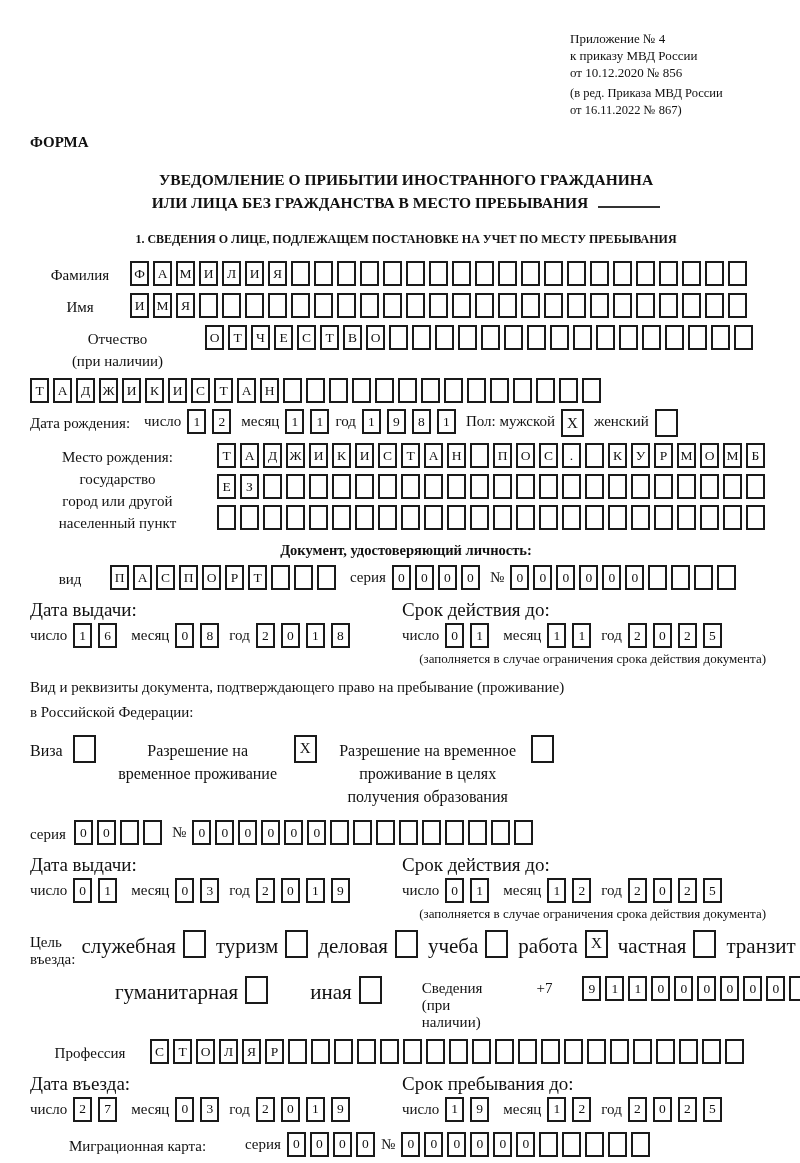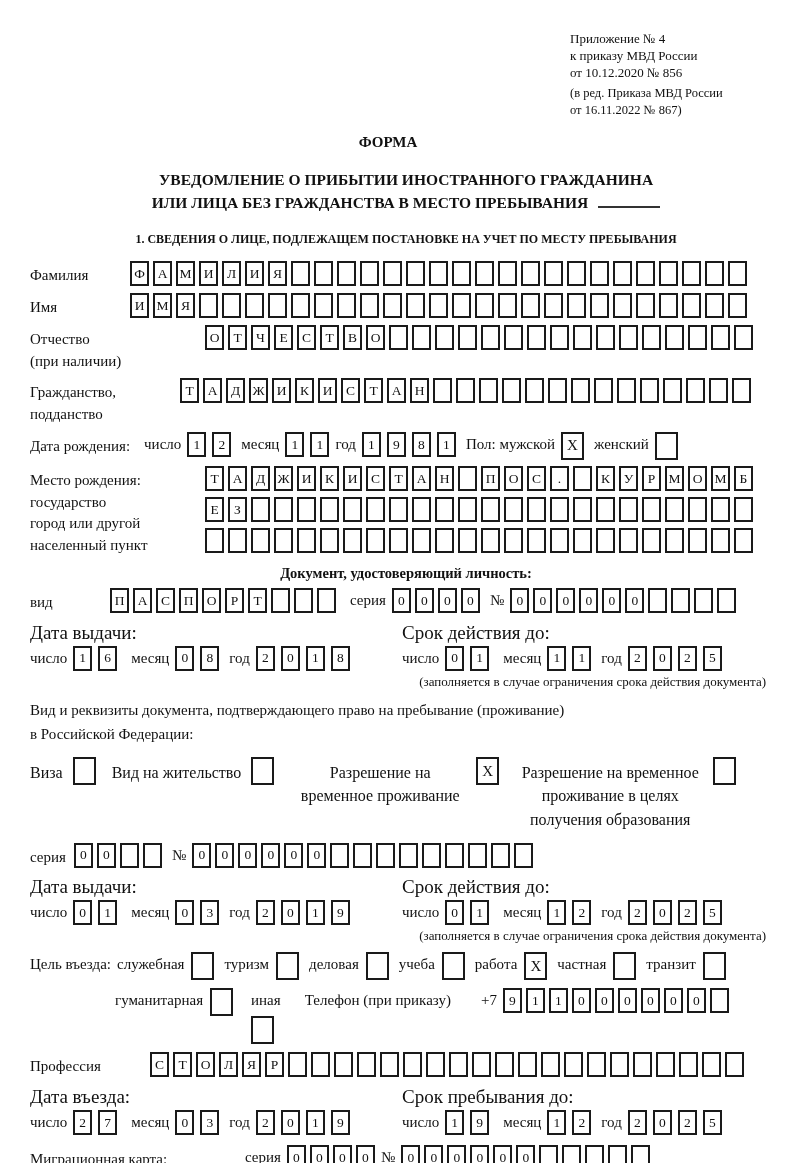--- a/index.html
+++ b/index.html
@@ -2,29 +2,29 @@
 <html><head>
 <meta charset="utf-8">
 <style>
   html,body{margin:0;padding:0;background:#fff;}
   body{font-family:"Liberation Serif","DejaVu Serif",serif;color:#111;}
   .page{box-sizing:border-box;width:800px;min-height:1163px;background:#fff;padding:30px 18px 20px 30px;}
 
   
   .hdr-block{width:190px;margin-left:auto;margin-right:22px;font-size:13px;line-height:1.32;}
   .hdr-block .amend{margin-top:4px;font-size:12.5px;}
-  .form-label-row{text-align:center;padding-right:36px;margin-top:16px;font-weight:bold;font-size:15px;font-family:Liberation Serif, serif;}
+  .form-label-row{text-align:left;padding-right:36px;margin-top:16px;font-weight:bold;font-size:15px;font-family:Liberation Serif, serif;}
 
   
   .title{margin-top:18px;text-align:center;font-weight:bold;font-size:15.5px;line-height:1.45;}
   .title-underline{display:inline-block;width:62px;border-bottom:2px solid #333;margin-left:10px;vertical-align:baseline;}
   .sec-heading{margin:18px 0 14px 0;text-align:center;font-weight:bold;font-size:12px;}
 
   
-  .row{display:flex;align-items:flex-start;margin-bottom:6px;}
+  .row{display:flex;align-items:flex-start;margin-bottom:6px;text-align:center;}
   .row-label{flex:0 0 auto;font-size:15px;padding-top:4px;line-height:1.45;}
   .w100{width:100px;} .w120{width:120px;} .w140{width:140px;} .w150{width:150px;} .w175{width:175px;} .w80{width:80px;} .w215{width:215px;}
 
   
   .cells{display:inline-flex;gap:4px;flex-wrap:nowrap;vertical-align:middle;}
   .cell{box-sizing:border-box;flex:0 0 auto;width:19px;height:25px;border:2px solid #1a1a1a;background:#fff;
         display:flex;align-items:center;justify-content:center;font-size:13.5px;line-height:1;}
   .cells-sm .cell{width:17px;height:24px;}
   .cellrows .cells{margin-bottom:6px;display:flex;}
 
@@ -51,22 +51,22 @@
   .res-options{display:flex;align-items:flex-start;margin:10px 0 12px 0;}
   .res-opt{display:flex;align-items:flex-start;gap:10px;}
   .res-opt .opt-lbl{font-size:16px;padding-top:4px;line-height:1.45;}
   .opt-center{text-align:center;}
   .res-opt1{margin-right:16px;} .res-opt2{margin-right:20px;} .res-opt3{margin-right:18px;}
   .res-opt3 .opt-lbl{width:172px;} .res-opt4 .opt-lbl{width:186px;}
 
   
   .purpose-row{display:flex;align-items:flex-start;margin-bottom:8px;flex-wrap:nowrap;}
   .purpose-item{display:flex;align-items:flex-start;gap:7px;margin-right:10px;}
-  .purpose-item .opt-lbl{font-size:15px;padding-top:4px;white-space:nowrap;}
-  .indent85{margin-left:85px;}
+  .purpose-item .opt-lbl{font-size:21px;padding-top:4px;white-space:nowrap;}
+  .indent85{margin-left:85px;gap:24px;}
 
   .intro{font-size:15px;line-height:1.65;margin:6px 0 0 0;}
 </style>
 </head>
 <body>
 
 <div class="page">
 
   <div class="hdr-block">
     <div>Приложение № 4</div>
@@ -180,24 +180,20 @@
         <span class="cell"></span>
         <span class="cell"></span>
         <span class="cell"></span>
         <span class="cell"></span>
         <span class="cell"></span>
         <span class="cell"></span>
       </span>
   </div>
 
   <div class="row">
-    <span class="row-label w150">
-      <span>Гражданство,</span><br>
-      <span>подданство</span>
-    </span>
     <span class="cells">
         <span class="cell">Т</span>
         <span class="cell">А</span>
         <span class="cell">Д</span>
         <span class="cell">Ж</span>
         <span class="cell">И</span>
         <span class="cell">К</span>
         <span class="cell">И</span>
         <span class="cell">С</span>
         <span class="cell">Т</span>
@@ -238,21 +234,21 @@
         <span class="cell">9</span>
         <span class="cell">8</span>
         <span class="cell">1</span>
       </span>
     <span class="lbl gap10 mr6">Пол: мужской</span>
     <span class="checkbox">X</span>
     <span class="lbl gap10 mr6">женский</span>
     <span class="checkbox"></span>
   </div>
 
-  <div class="row" style="margin-top:6px;">
+  <div class="row" style="margin-top:6px;gap:12px;">
     <span class="row-label w175">
       <span>Место рождения:</span><br>
       <span>государство</span><br>
       <span>город или другой</span><br>
       <span>населенный пункт</span>
     </span>
     <span class="cellrows">
       <span class="cells">
           <span class="cell">Т</span>
           <span class="cell">А</span>
@@ -423,24 +419,20 @@
   <div class="intro">
     <div>Вид и реквизиты документа, подтверждающего право на пребывание (проживание)</div>
     <div>в Российской Федерации:</div>
   </div>
 
   <div class="res-options">
     <span class="res-opt res-opt1">
       <span class="opt-lbl">Виза</span>
       <span class="checkbox"></span>
     </span>
-    <span class="res-opt res-opt2">
-      <span class="opt-lbl">Вид на жительство</span>
-      <span class="checkbox"></span>
-    </span>
     <span class="res-opt res-opt3">
       <span class="opt-lbl opt-center">Разрешение на временное проживание</span>
       <span class="checkbox">X</span>
     </span>
     <span class="res-opt res-opt4">
       <span class="opt-lbl opt-center">Разрешение на временное проживание в целях получения образования</span>
       <span class="checkbox"></span>
     </span>
   </div>
 
@@ -550,25 +542,25 @@
         <span class="opt-lbl">транзит</span>
         <span class="checkbox"></span>
       </span>
   </div>
 
   <div class="purpose-row indent85">
     <span class="purpose-item" style="margin-right:18px;">
         <span class="opt-lbl">гуманитарная</span>
         <span class="checkbox"></span>
       </span>
-    <span class="purpose-item" style="margin-right:24px;flex-direction:column;">
+    <span class="purpose-item" style="margin-right:16px;">
         <span class="opt-lbl">иная</span>
         <span class="checkbox"></span>
       </span>
-    <span class="lbl mr6">Телефон (при приказу)</span>
+    <span class="lbl mr6">Сведения (при наличии)</span>
     <span class="lbl gap24 mr6">+7</span>
     <span class="cells">
         <span class="cell">9</span>
         <span class="cell">1</span>
         <span class="cell">1</span>
         <span class="cell">0</span>
         <span class="cell">0</span>
         <span class="cell">0</span>
         <span class="cell">0</span>
         <span class="cell">0</span>

